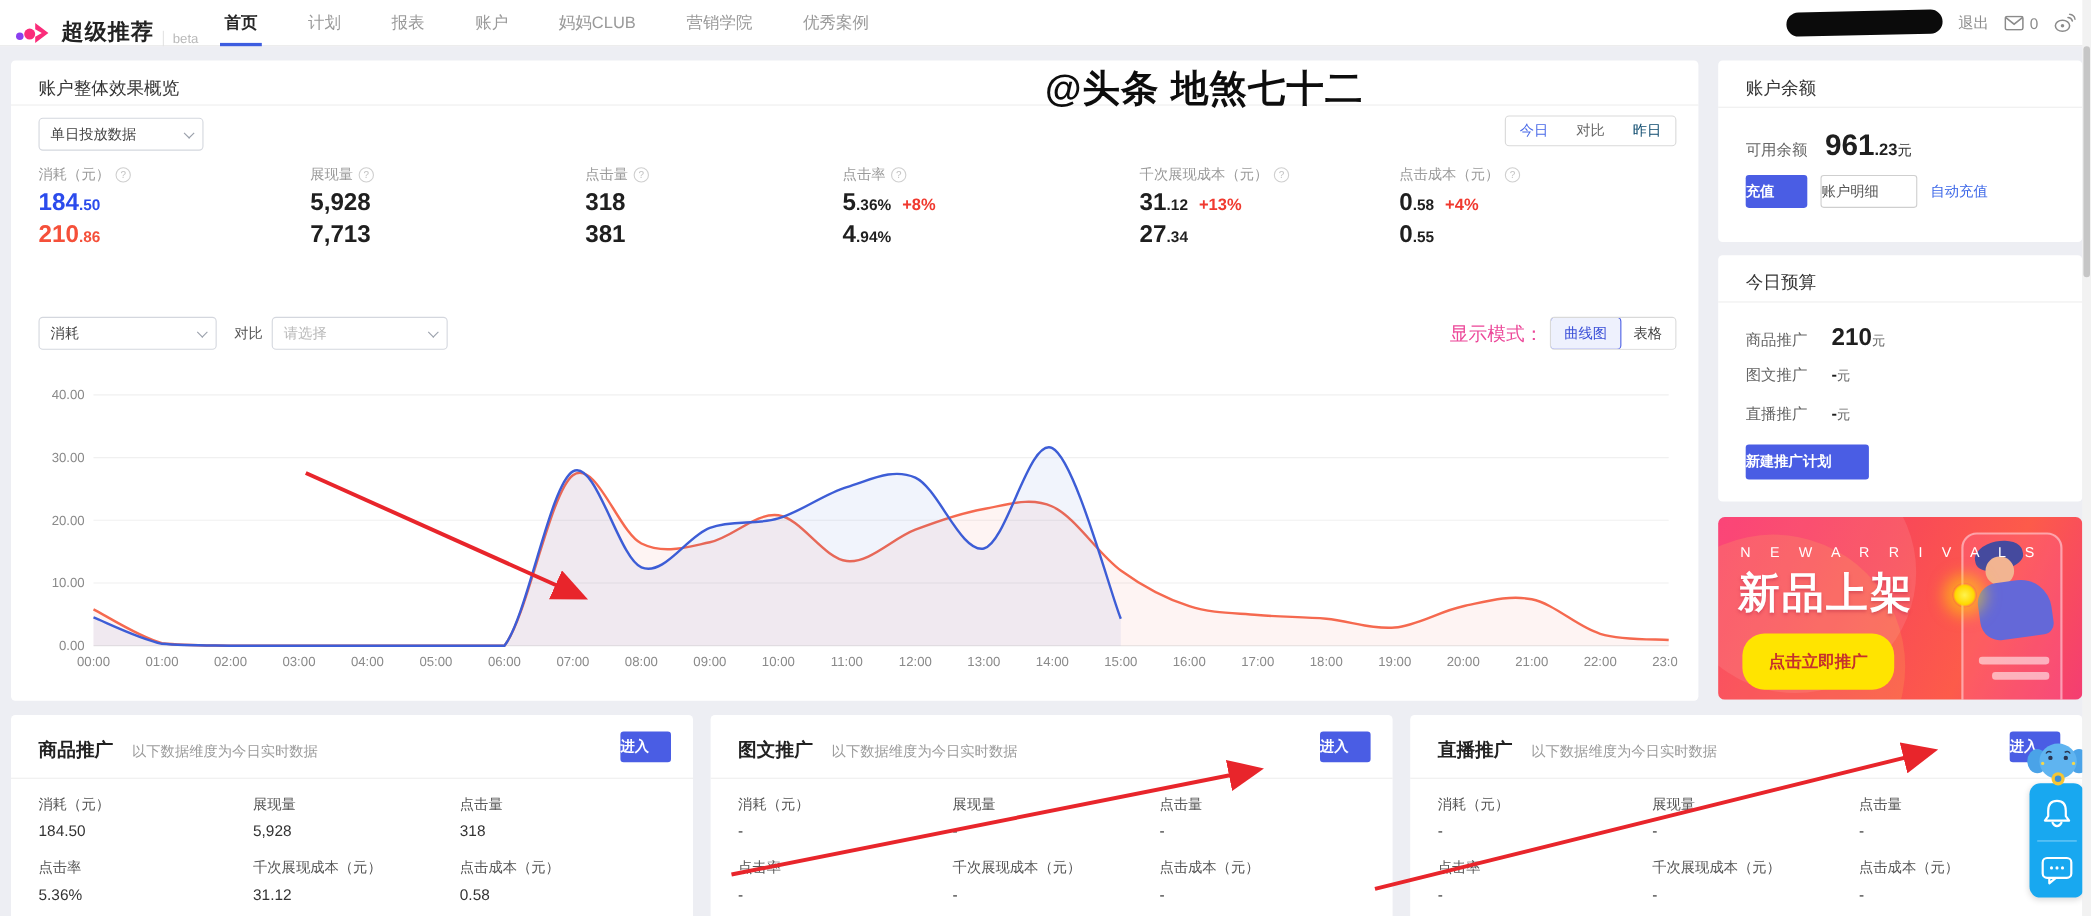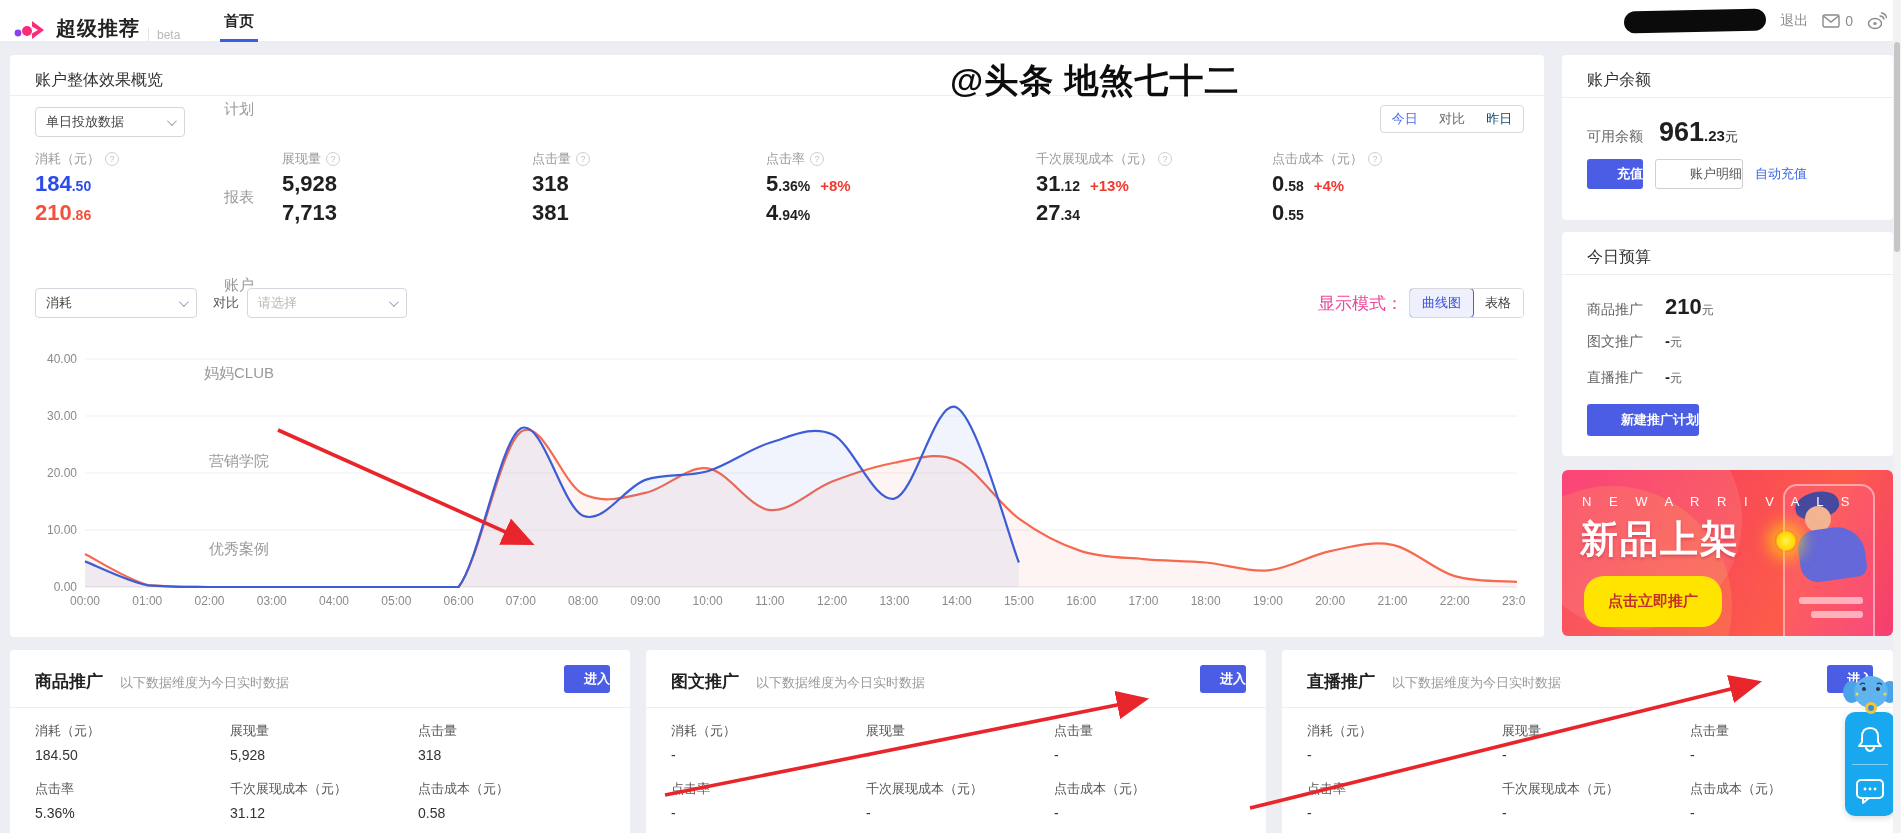--- a/index.html
+++ b/index.html
@@ -10,39 +10,39 @@
     font-family:"Liberation Sans","DejaVu Sans",sans-serif;
     color:#333;
   }
   .card { position:absolute; background:#fff; border-radius:4px; }
 
   
   .topbar { position:absolute; left:0; top:0; width:1901px; height:42px; background:#fff; border-bottom:1px solid #ececec; z-index:5; }
   .brand { position:absolute; left:14px; top:0; height:42px; display:flex; align-items:flex-end; }
   .brand-name { font-size:20px; font-weight:bold; color:#222; letter-spacing:1px; margin-left:8px; }
   .beta { font-size:12px; color:#b9b9b9; margin-left:8px; padding-left:8px; border-left:1px solid #e3e3e3; }
-  .nav { position:absolute; left:204px; top:0; height:42px; display:flex; align-items:center; gap:46px;flex-direction:column; }
+  .nav { position:absolute; left:204px; top:0; height:42px; display:flex; align-items:center; gap:46px; }
   .nav-item { font-size:15px; color:#9a9a9a; cursor:pointer; position:relative; height:42px; line-height:42px; }
   .nav-item.active { color:#262626; font-weight:bold; }
   .nav-item.active:after { content:""; position:absolute; left:-4px; right:-4px; bottom:0; height:3px; background:#3d5de0; }
   .top-right { position:absolute; right:14px; top:0; height:42px; display:flex; align-items:center; gap:14px; }
   .redacted { width:142px; height:22px; background:#0b0b0b; border-radius:12px; transform:rotate(-1.2deg); }
   .logout { font-size:14px; color:#8b8b8b; }
   .mail { display:flex; align-items:center; gap:5px; color:#8b8b8b; font-size:14px; }
 
   
   .overview { left:10px; top:55px; width:1534px; height:582px; }
   .card-title { position:absolute; left:25px; top:15px; font-size:16px; color:#333; }
   .ov-divider { position:absolute; left:0; top:40px; width:100%; height:1px; background:#eeeeee; }
 
   .select { position:absolute; height:30px; border:1px solid #d4d7de; border-radius:4px; background:#fff; display:flex; align-items:center; justify-content:space-between; padding:0 10px; font-size:13px; color:#444; cursor:pointer; }
   .caret { width:7px; height:7px; border-right:1.4px solid #9aa0ab; border-bottom:1.4px solid #9aa0ab; transform:rotate(45deg) translateY(-2px); }
   .date-select { left:25px; top:52px; width:150px; }
 
-  .day-toggle { position:absolute; right:20px; top:50px; width:144px; height:28px; border:1px solid #d9d9d9; border-radius:4px; display:flex; align-items:center; justify-content:space-around; font-size:13px; background:#fff; }
+  .day-toggle { position:absolute; right:20px; top:50px; width:156px; height:28px; border:1px solid #d9d9d9; border-radius:4px; display:flex; align-items:center; justify-content:space-around; font-size:13px; background:#fff; }
   .day-toggle .t-today { color:#4a6ae8; cursor:pointer; }
   .day-toggle .t-vs { color:#666; cursor:pointer; }
   .day-toggle .t-yest { color:#0c4a6e; cursor:pointer; }
 
   .metric { position:absolute; top:95px; }
   .m-label { font-size:13px; color:#9a9a9a; display:flex; align-items:center; gap:5px; white-space:nowrap; }
   .help { width:14px; height:14px; border:1px solid #cfcfcf; border-radius:50%; color:#c2c2c2; font-size:9px; line-height:12px; text-align:center; display:inline-block; }
   .m-row { margin-top:3px; display:flex; align-items:baseline; white-space:nowrap; }
   .m-main { font-size:22px; font-weight:bold; color:#1f1f1f; }
   .m-sub { font-size:14px; font-weight:bold; color:#1f1f1f; }
@@ -64,21 +64,21 @@
 
   
   .s-balance { left:1562px; top:55px; width:331px; height:165px; }
   .s-budget  { left:1562px; top:232px; width:331px; height:224px; }
   .s-divider { position:absolute; left:0; top:42px; width:100%; height:1px; background:#eeeeee; }
   .bal-row { position:absolute; left:25px; top:62px; display:flex; align-items:baseline; }
   .bal-label { font-size:14px; color:#666; margin-right:16px; }
   .bal-main { font-size:27px; font-weight:bold; color:#1f1f1f; }
   .bal-sub { font-size:15px; font-weight:bold; color:#1f1f1f; }
   .bal-unit { font-size:13px; color:#333; }
-  .btn { display:inline-block; border-radius:3px; font-size:13px; text-align:right; cursor:pointer; }
+  .btn { display:inline-block; border-radius:3px; font-size:13px; text-align:left; cursor:pointer; }
   .btn-primary { background:#4a5de4; color:#fff; }
   .btn-outline { background:#fff; border:1px solid #cfcfcf; color:#555; }
   .bal-btns { position:absolute; left:25px; top:104px; display:flex; align-items:center; gap:12px; }
   .bal-btns .b1 { width:56px; height:30px; line-height:30px; font-weight:bold; }
   .bal-btns .b2 { width:88px; height:30px; line-height:28px; }
   .link { font-size:13px; color:#3b66e8; cursor:pointer; }
 
   .budget-row { position:absolute; left:25px; display:flex; align-items:baseline; }
   .budget-label { font-size:14px; color:#666; width:78px; }
   .budget-val { font-size:22px; font-weight:bold; color:#1f1f1f; }

